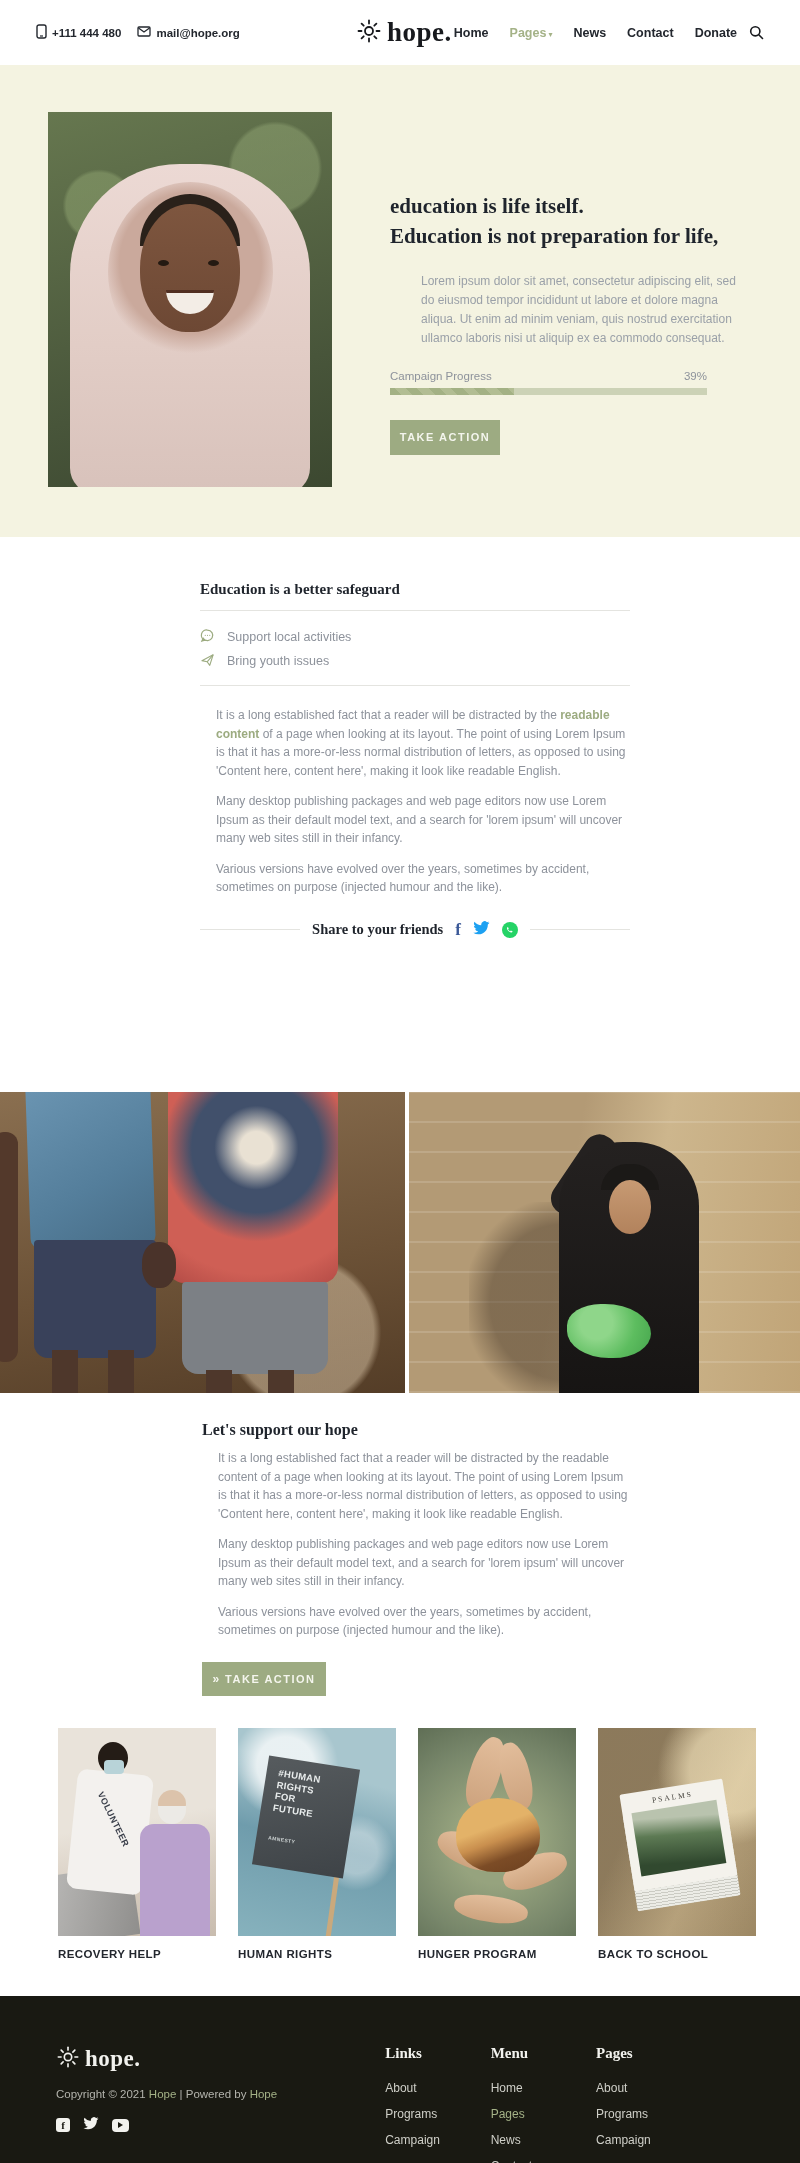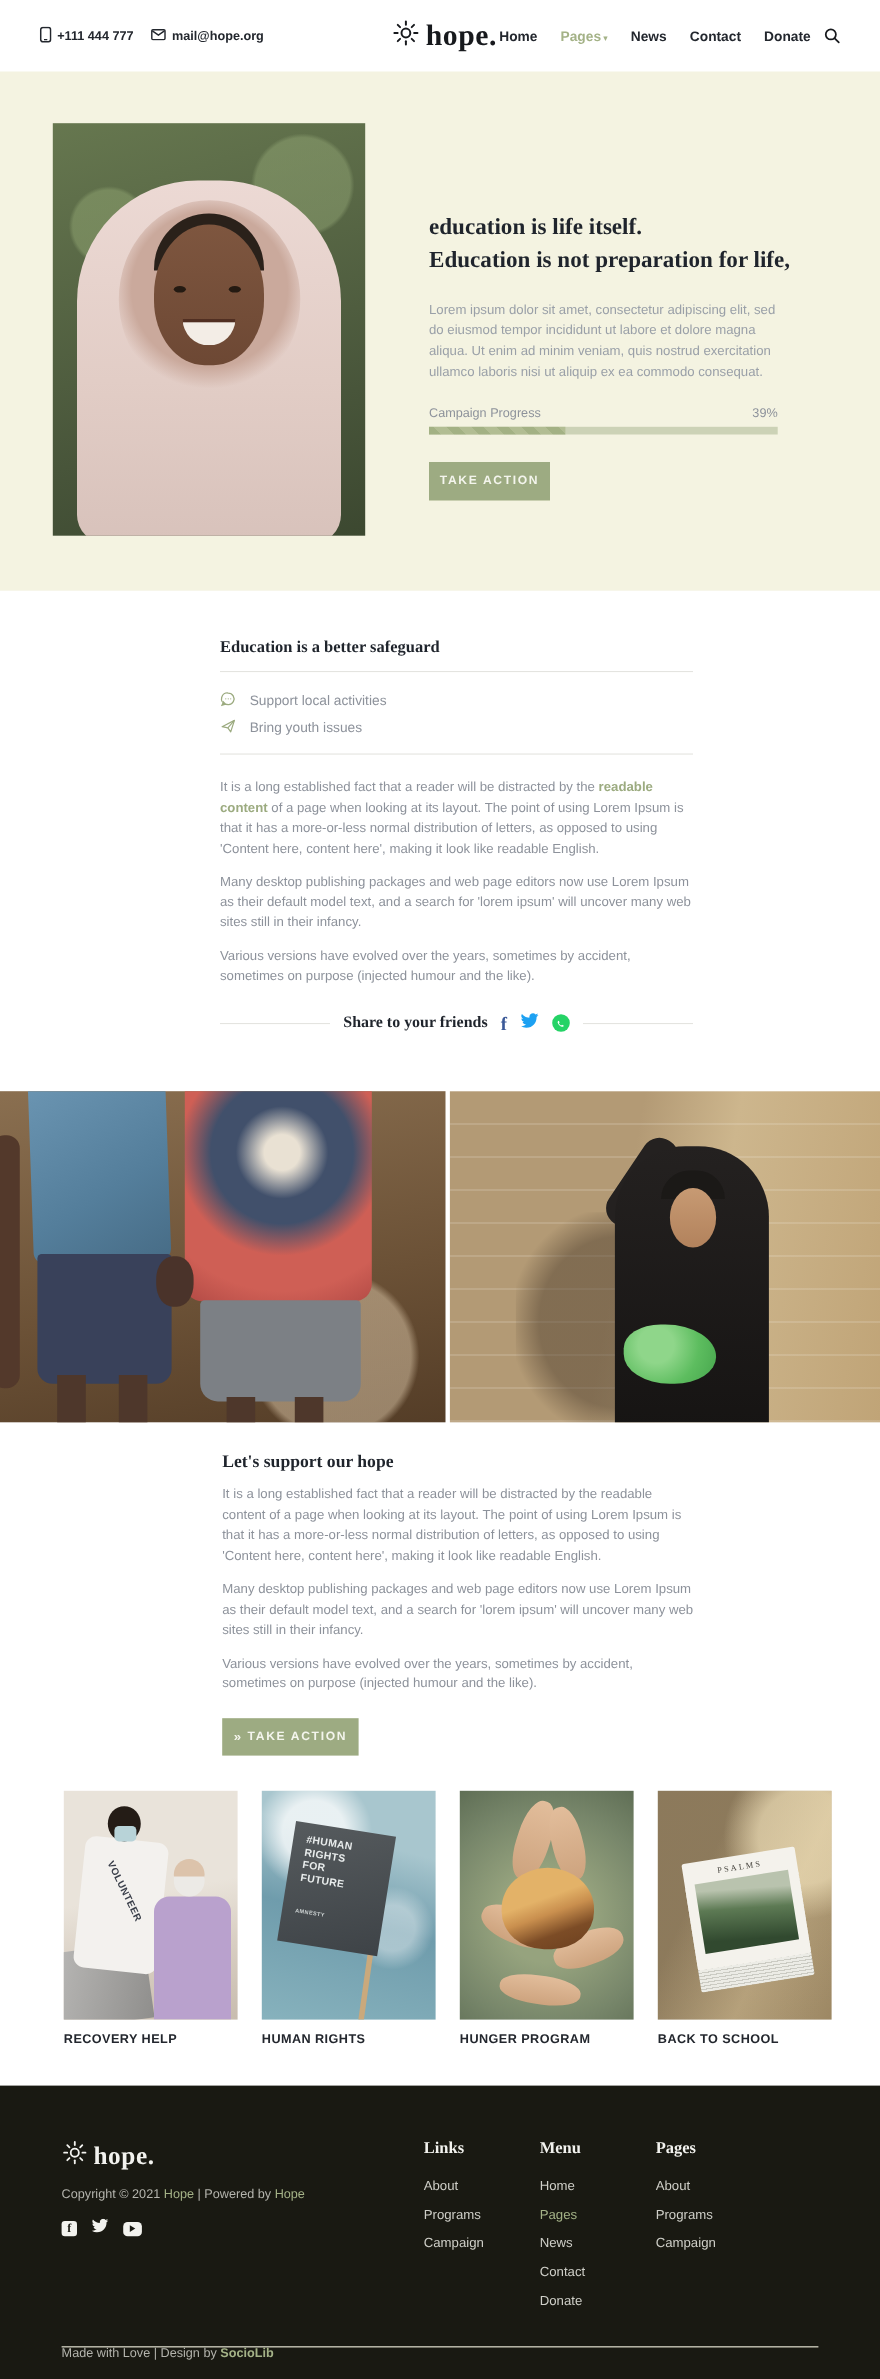--- a/index.html
+++ b/index.html
@@ -29,37 +29,37 @@
   .hood{position:absolute;left:22px;top:52px;width:240px;height:330px;border-radius:110px 110px 26px 26px;
      background:linear-gradient(180deg,#ecd9d4,#e2cdc6 55%,#d8c2bb);}
   .hood-shade{position:absolute;left:60px;top:70px;width:165px;height:180px;border-radius:50%;background:radial-gradient(circle at 50% 45%,#caa99c 0 55%,transparent 70%);}
   .hero-face{position:absolute;left:92px;top:92px;width:100px;height:128px;border-radius:50% 50% 46% 46%;background:linear-gradient(180deg,#7e563f,#6d4834);}
   .hero-hair{position:absolute;left:92px;top:82px;width:100px;height:52px;border-radius:50px 50px 0 0;background:#2a211a;}
   .hero-eye{position:absolute;width:11px;height:6px;border-radius:50%;background:#241a12;top:148px;}
   .hero-smile{position:absolute;left:118px;top:178px;width:48px;height:24px;border-radius:0 0 26px 26px;background:#f3ede6;border-top:3px solid #512f22;}
   .hero-right{position:absolute;left:390px;top:0;width:330px;}
   .hero-title{margin-top:126px;font-weight:bold;font-size:21px;line-height:1.45;color:#1f242c;}
   .hero-title span{display:block;white-space:nowrap;}
-  .hero-desc{margin-top:20px;width:322px;font-size:12px;line-height:19px;color:#9aa0a8;}
+  .hero-desc{margin-top:20px;width:322px;font-size:12px;line-height:19px;color:#9aa0a8;margin-left:31px;}
   .progress-row{margin-top:22px;width:317px;display:flex;justify-content:space-between;font-size:11.5px;color:#8d929b;}
   .progress-track{margin-top:6px;width:317px;height:7px;background:#ccd2b6;}
   .progress-fill{height:7px;background:repeating-linear-gradient(45deg,#a3b184 0 8px,#b2bd93 8px 16px);}
   .btn{display:inline-flex;align-items:center;justify-content:center;background:#9dab82;color:#f4f5ed;
        font-size:11px;font-weight:bold;letter-spacing:1.5px;border:none;cursor:pointer;}
   .hero-btn{margin-top:25px;width:110px;height:35px;}
 
   
-  .section1{height:455px;background:#ffffff;padding:44px 0 0 200px;overflow:hidden;}
+  .section1{height:555px;background:#ffffff;padding:44px 0 0 200px;overflow:hidden;}
   .col{width:430px;}
   .sec-heading{font-weight:bold;font-size:15px;color:#1f242c;margin:0;}
   .rule{border:none;border-top:1px solid #e4e4e0;margin:12px 0 0 0;}
   .features{margin-top:14px;}
   .feature{display:flex;align-items:center;gap:12px;height:24px;font-size:12.5px;color:#8d929b;}
   .feature svg{flex:0 0 auto;}
-  .para{font-size:12px;line-height:18.5px;color:#8d929b;margin:12px 0 0 0;}
+  .para{font-size:12px;line-height:18.5px;color:#8d929b;margin:12px 0 0 16px;}
   .para.first{margin-top:20px;}
   .hl{color:#9cab80;font-weight:bold;}
   .share-row{margin-top:24px;display:flex;align-items:center;gap:12px;width:430px;}
   .share-line{flex:1;height:1px;background:#e4e4e0;}
   .share-title{font-family:"Liberation Serif","DejaVu Serif",serif;font-weight:bold;font-size:14.5px;color:#1f242c;white-space:nowrap;}
   .share-icons{display:flex;align-items:center;gap:12px;}
   .fb-f{color:#3b5998;font-family:"Liberation Serif","DejaVu Serif",serif;font-weight:bold;font-size:17px;line-height:1;cursor:pointer;}
   .wa-circle{width:16px;height:16px;border-radius:50%;background:#25d366;display:flex;align-items:center;justify-content:center;cursor:pointer;}
 
   
@@ -150,21 +150,21 @@
 
 <div class="header">
   <div class="contact">
     <div class="contact-item">
       <span>
         <svg width="11" height="15" viewBox="0 0 11 15">
             <rect x="1" y="1" width="9" height="13" rx="2" fill="none" stroke="#23272e" stroke-width="1.4"></rect>
             <line x1="4" y1="12" x2="7" y2="12" stroke="#23272e" stroke-width="1.2"></line>
           </svg>
       </span>
-      <span>+111 444 777</span>
+      <span>+111 444 480</span>
     </div>
     <div class="contact-item">
       <span>
         <svg width="14" height="11" viewBox="0 0 14 11">
             <rect x="1" y="1" width="12" height="9" rx="1" fill="none" stroke="#23272e" stroke-width="1.3"></rect>
             <polyline points="1.5,2 7,6 12.5,2" fill="none" stroke="#23272e" stroke-width="1.3"></polyline>
           </svg>
       </span>
       <span>mail@hope.org</span>
     </div>

